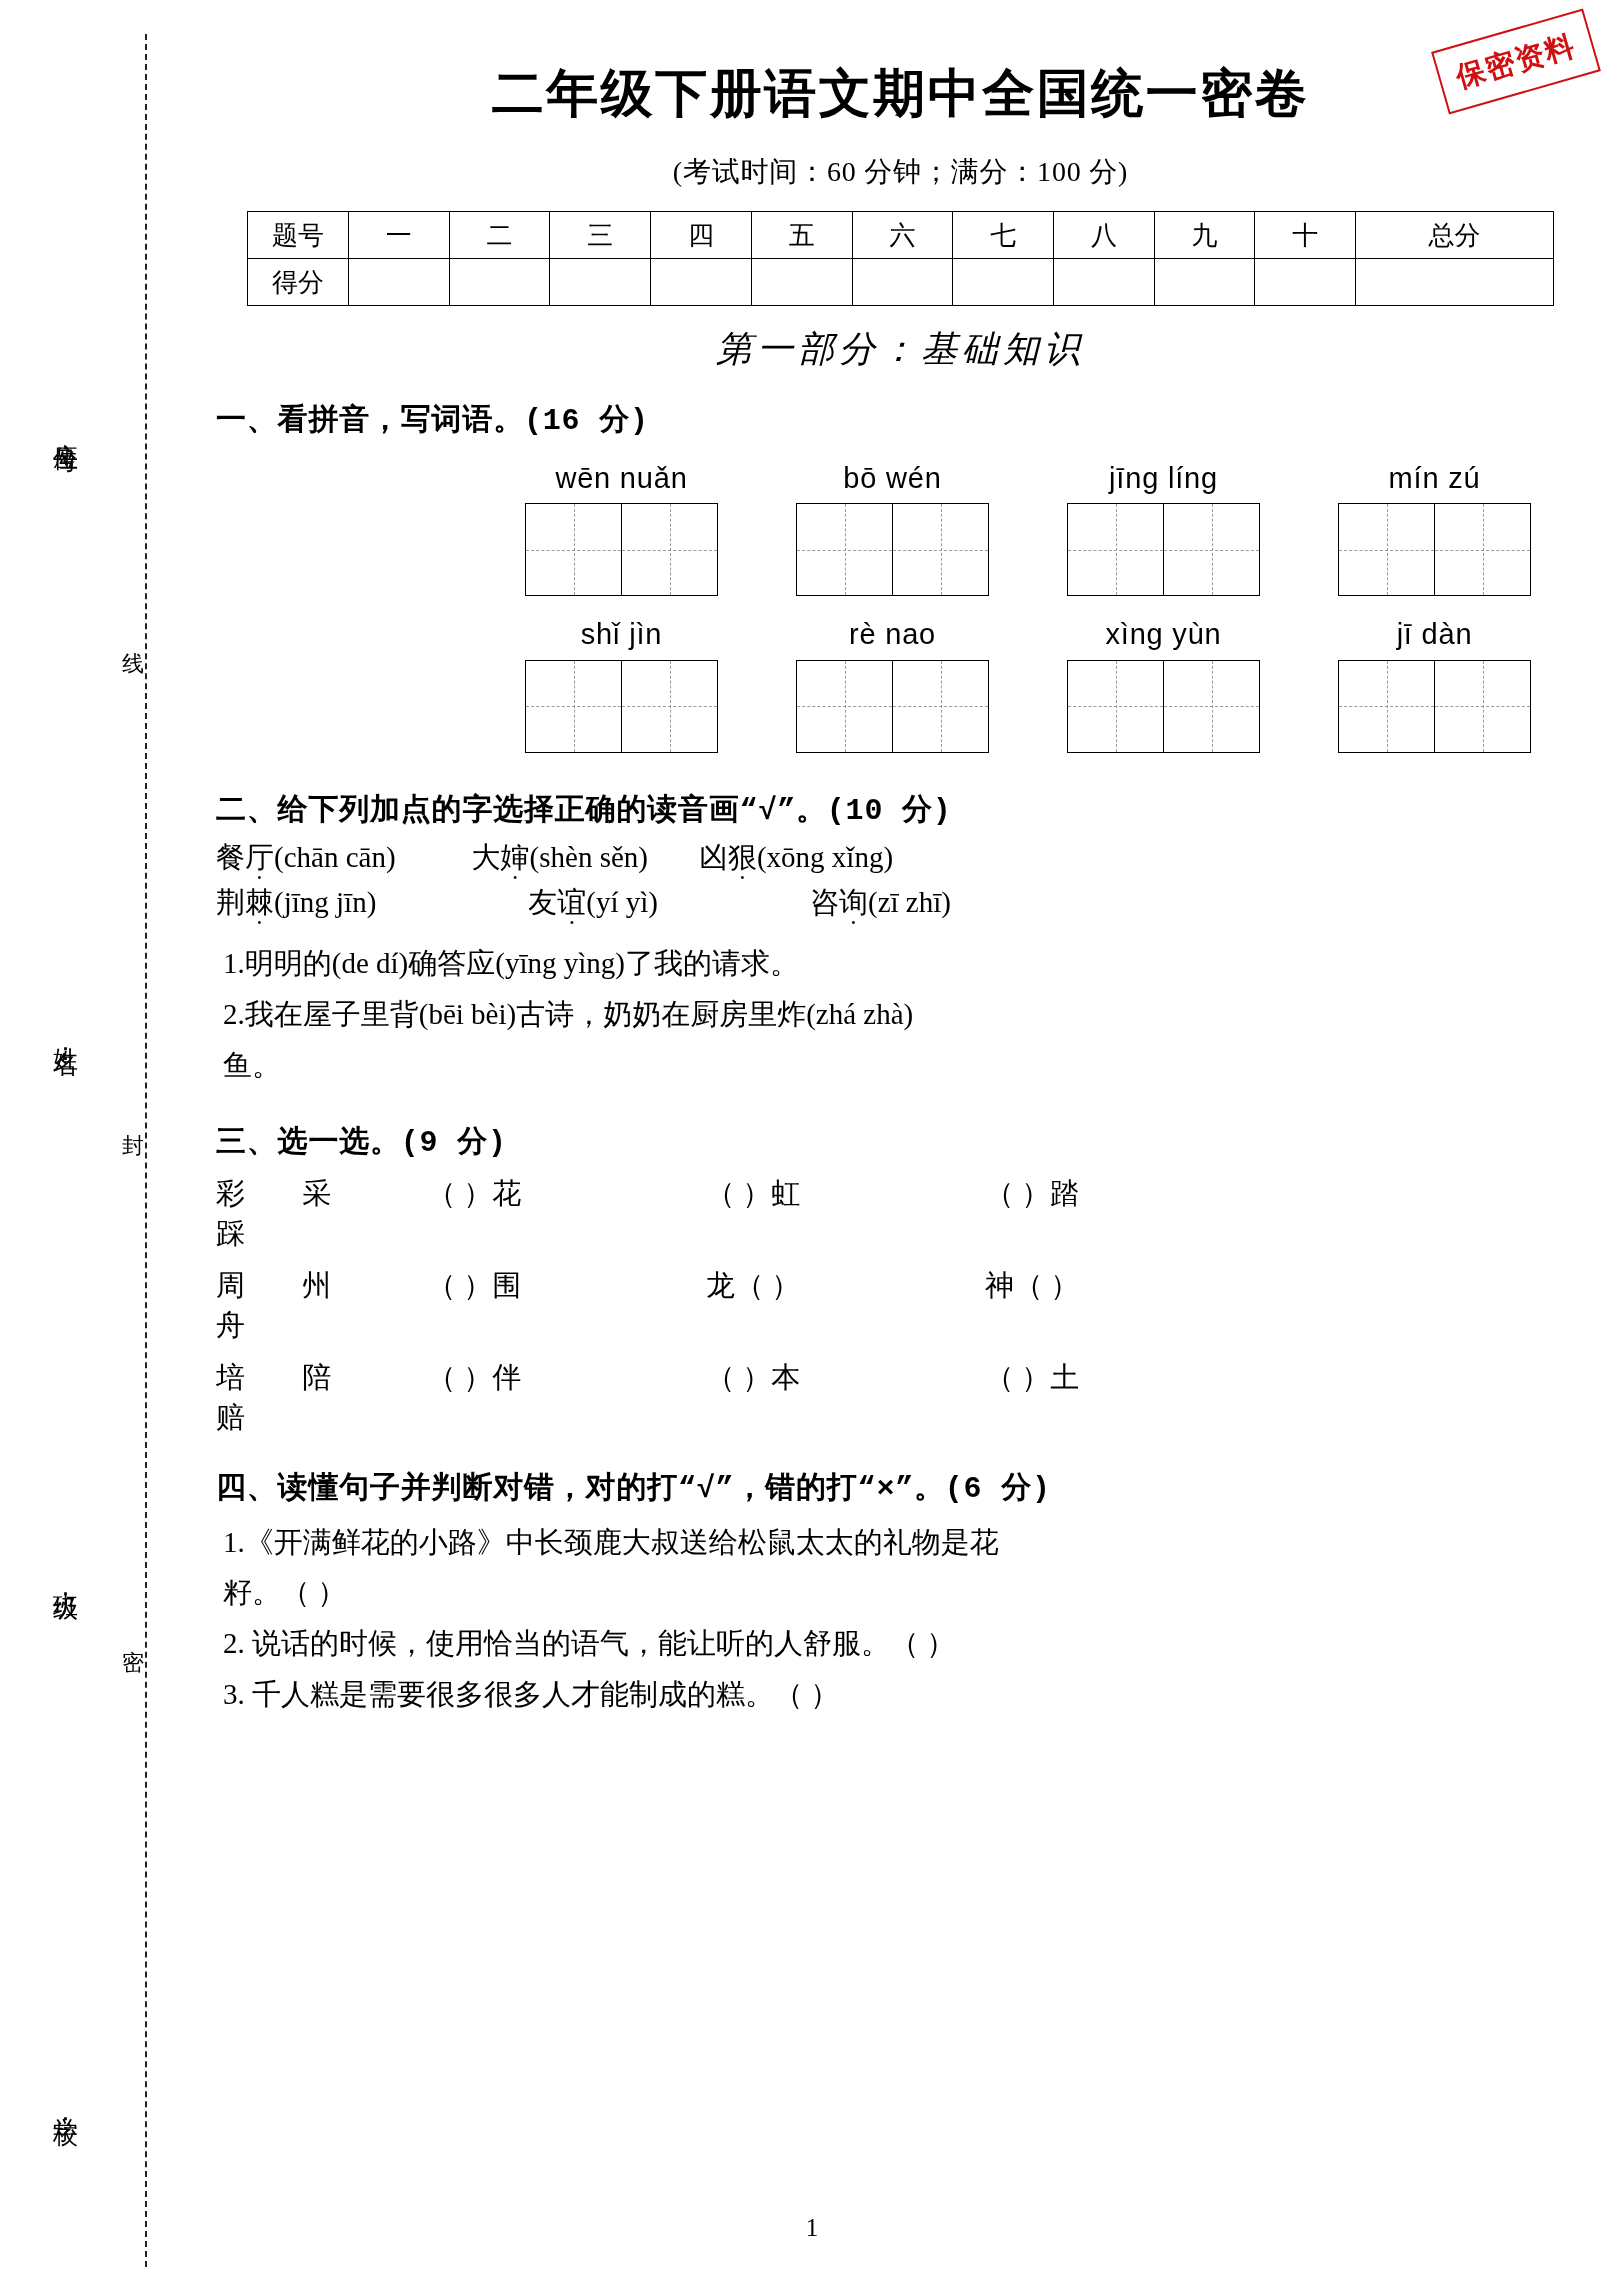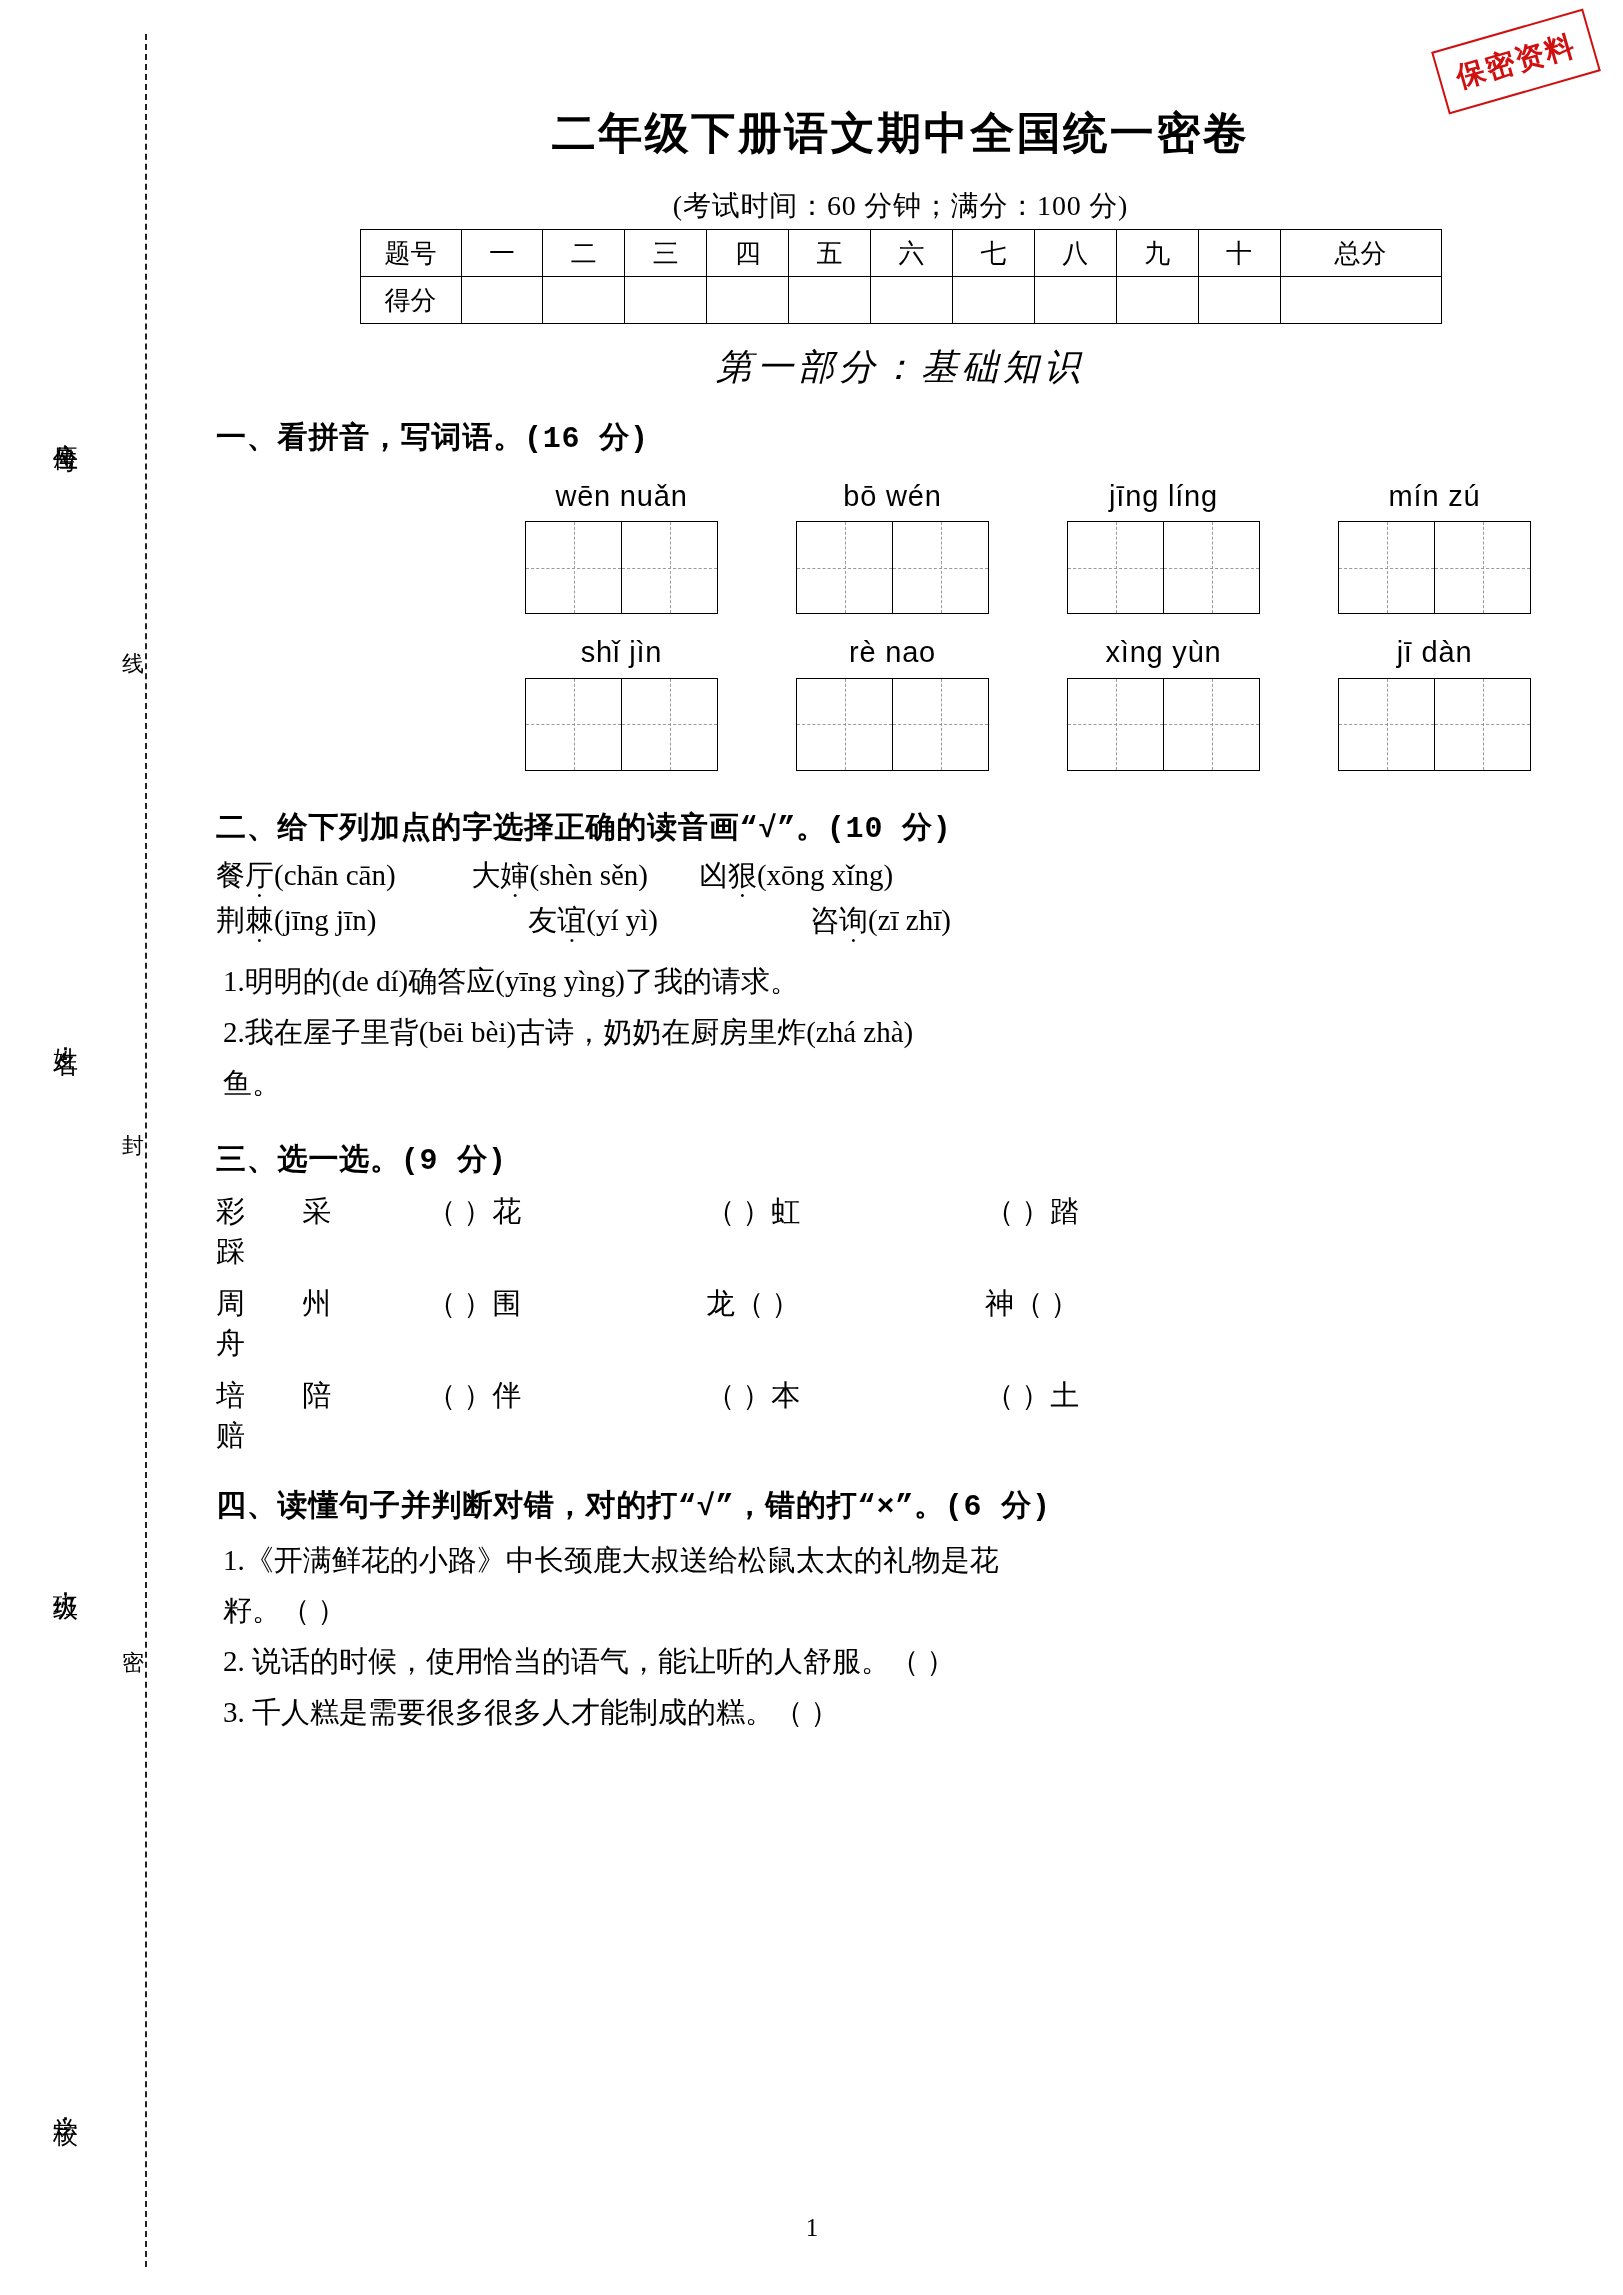--- a/index.html
+++ b/index.html
@@ -84,38 +84,38 @@
 
   
   .content {
     position: absolute;
     left: 211px;
     top: 0;
     width: 1379px;
   }
   h1.title {
     margin: 0;
-    padding-top: 104px;
-    text-align: center;
-    font-size: 44px;
+    padding-top: 59px;
+    text-align: center;
+    font-size: 52px;
     font-weight: bold;
     letter-spacing: 2.5px;
     font-family: "Liberation Sans", sans-serif;
   }
   .subtitle {
     text-align: center;
     font-size: 28px;
     margin-top: 24px;
     letter-spacing: 0.8px;
   }
 
   table.score {
-    margin: 4px auto 0 auto;
+    margin: 20px auto 0 auto;
     border-collapse: collapse;
-    width: 1082px;
+    width: 1307px;
     border-radius: 23px;
   }
   table.score td {
     border: 1.7px solid #000;
     height: 46px;
     text-align: center;
     font-size: 26px;
     padding: 0;
   }
   table.score td.head { width: 100px; }

